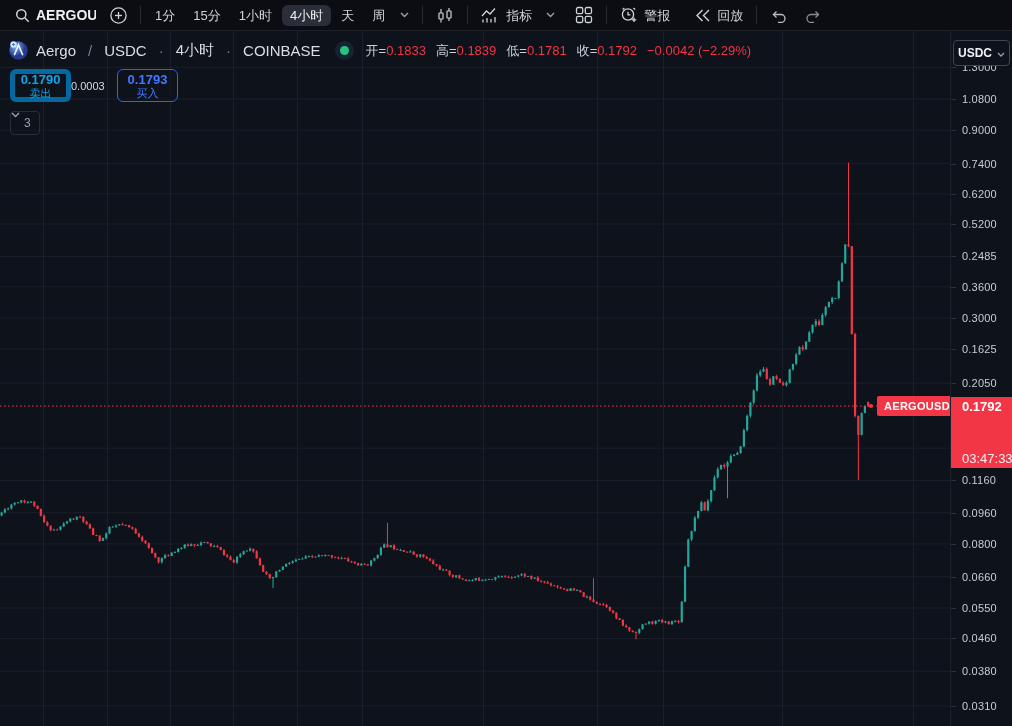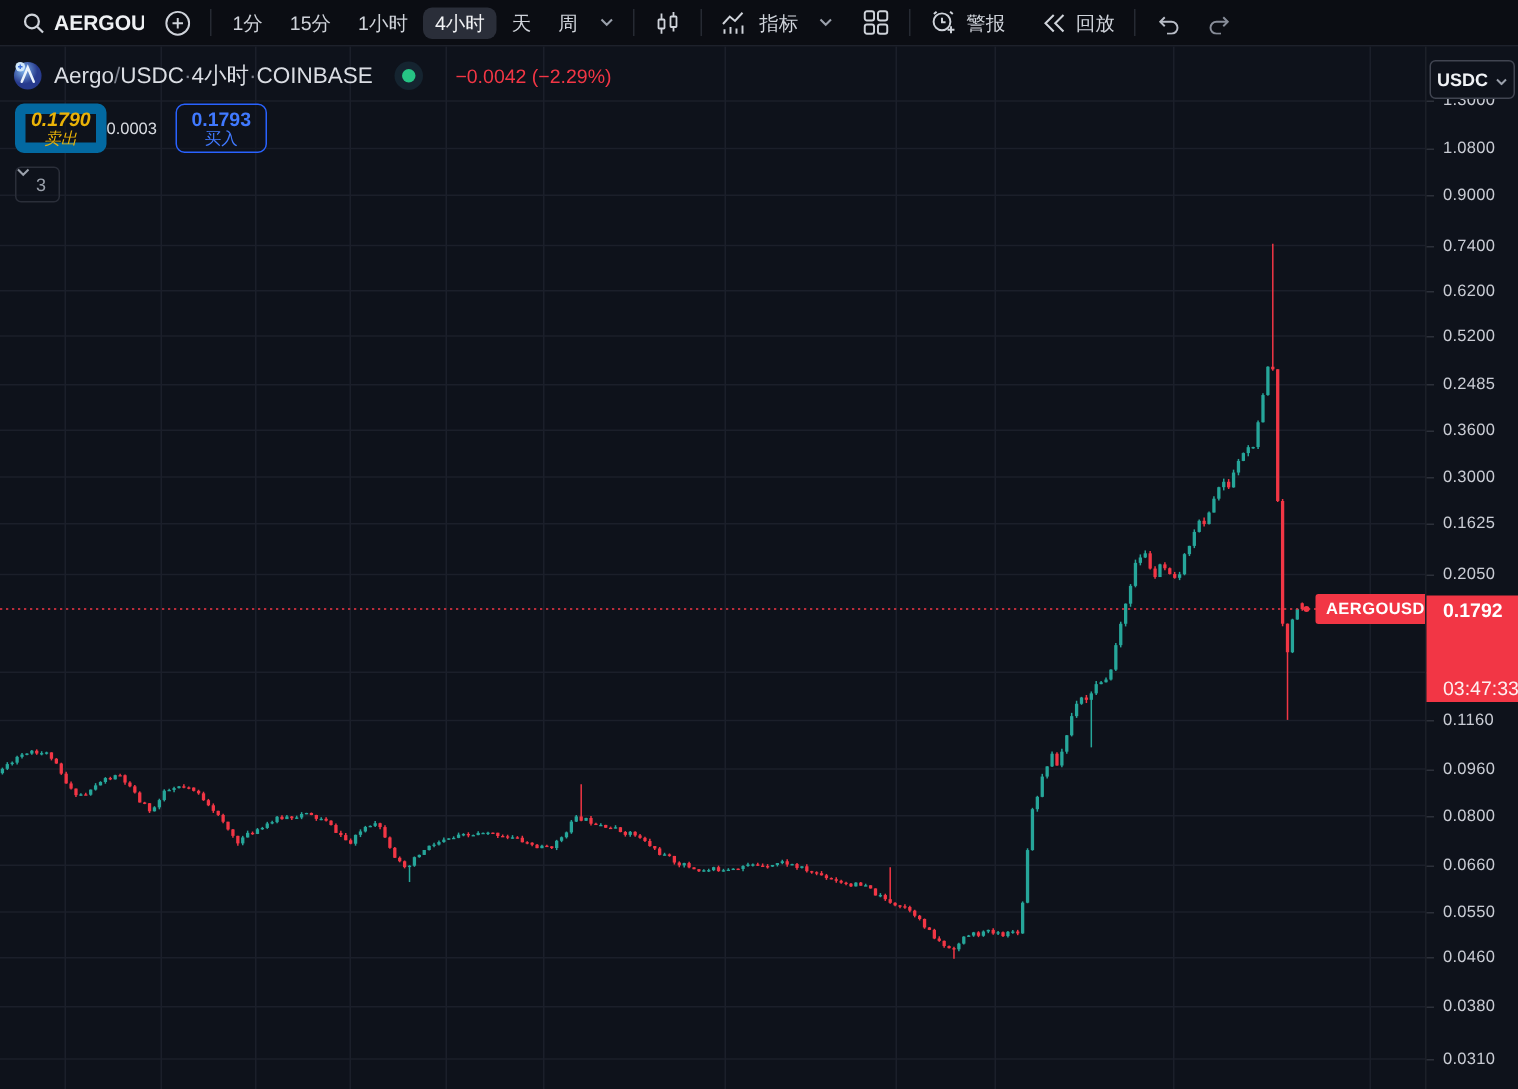--- a/index.html
+++ b/index.html
@@ -16,34 +16,34 @@
   .tfgroup{display:flex;align-items:center;gap:2px;}
   .tf{padding:4px 8px;}
   .tf.active{background:#2a2e39;color:#f2f3f5;}
   .dimbtn{color:#787d89;}
   
   .pane{position:absolute;top:30px;left:0;width:950px;height:696px;background:#0e121b;}
   .pane svg{position:absolute;top:0;left:0;}
   
   .legend{position:absolute;left:8px;top:10px;display:flex;align-items:center;z-index:4;white-space:nowrap;}
   .logo{width:21px;height:21px;margin-right:7px;flex:0 0 auto;}
-  .ltitle{display:inline-flex;gap:0;font-size:15px;color:#dadde3;align-items:center;}
+  .ltitle{display:inline-flex;gap:12px;font-size:15px;color:#dadde3;align-items:center;}
   .ltitle .dim{color:#7a7f8b;}
   .mkt{width:19px;height:19px;border-radius:50%;background:#152430;display:flex;align-items:center;
        justify-content:center;margin:0 12px 0 14px;cursor:pointer;}
   .mkt i{width:9px;height:9px;border-radius:50%;background:#26c484;display:block;}
   .ohlc{display:flex;gap:10px;font-size:13px;align-items:center;}
   .ohlc .lab{color:#ccd0d9;}
   .ohlc .val{color:#f23645;}
   .chg{color:#f23645;font-size:13px;margin-left:10px;}
   
   .traderow{position:absolute;left:10px;top:39px;z-index:4;display:flex;align-items:center;}
   .obtn{width:61px;height:33px;border-radius:6px;background:rgba(14,18,27,.55);display:flex;
         flex-direction:column;align-items:center;justify-content:center;cursor:pointer;font-family:inherit;}
-  .sell{border:7px solid #0369a1;color:#eab308;font-style:italic;}
+  .sell{border:5px solid #0369a1;color:#0ea5e9;}
   .buy{border:1px solid #2962ff;color:#4079ff;}
   .obtn .p{font-size:13px;font-weight:bold;line-height:15px;}
   .obtn .l{font-size:11px;line-height:13px;}
   .spread{width:46px;color:#d7dae0;font-size:11px;}
   .pcount{position:absolute;left:10px;top:81px;height:22px;display:flex;align-items:center;gap:5px;
           padding:0 8px;border:1px solid #2a2e39;border-radius:4px;color:#9aa0ab;font-size:12px;
           background:rgba(14,18,27,.5);z-index:4;cursor:pointer;}
   .badge{position:absolute;left:877px;background:#f23645;color:#fff;font-size:11px;font-weight:bold;
          padding:4px 7px;border-radius:2px;z-index:3;letter-spacing:.3px;}
   
@@ -771,20 +771,26 @@
           <span class="dim">/</span>
           <span>USDC</span>
           <span class="dim">·</span>
           <span>4小时</span>
           <span class="dim">·</span>
           <span>COINBASE</span>
         </span>
       <span class="mkt">
           <i></i>
         </span>
+      <span class="ohlc">
+          <span><span class="lab">开=</span><span class="val">0.1833</span></span>
+          <span><span class="lab">高=</span><span class="val">0.1839</span></span>
+          <span><span class="lab">低=</span><span class="val">0.1781</span></span>
+          <span><span class="lab">收=</span><span class="val">0.1792</span></span>
+        </span>
       <span class="chg">−0.0042 (−2.29%)</span>
     </div>
 
     <div class="traderow">
       <button class="obtn sell">
         <span class="p">0.1790</span>
         <span class="l">卖出</span>
       </button>
       <span class="spread">0.0003</span>
       <button class="obtn buy">

